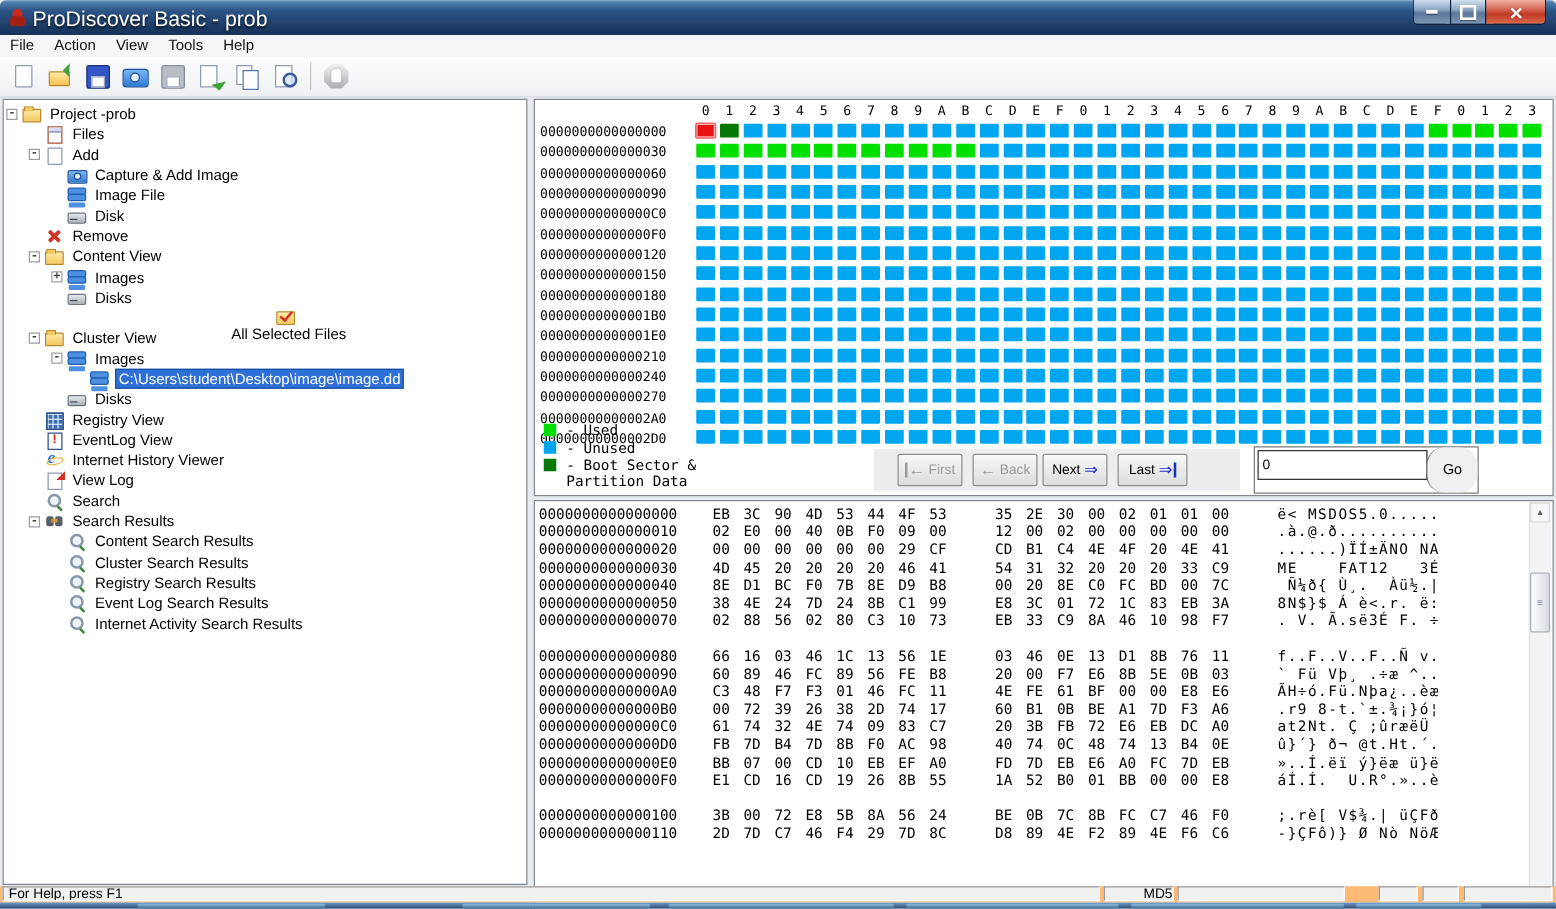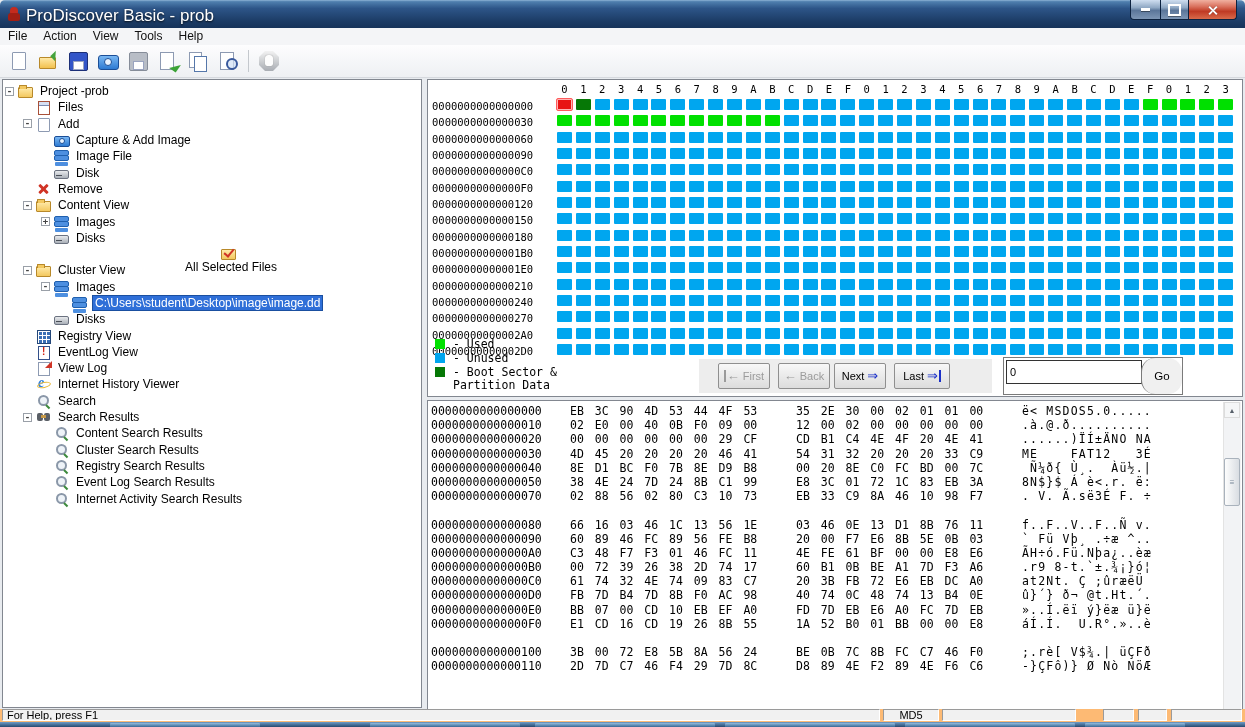--- a/index.html
+++ b/index.html
@@ -135,21 +135,21 @@
        display:flex;align-items:center;justify-content:center;font-size:7px;color:#57606a;box-sizing:border-box;}
   .sb-up{top:0;} .sb-down{bottom:0;}
   .sb-thumb{position:absolute;left:0;top:56px;width:16px;height:48px;background:linear-gradient(90deg,#fdfdfd,#d9dde2);
        border:1px solid #a9b2bc;border-radius:2px;display:flex;align-items:center;justify-content:center;font-size:8px;color:#7a8a9a;box-sizing:border-box;}
 
   
   #statusbar{position:absolute;left:0;top:709px;width:1245px;height:13px;background:#fdba74;font-size:11px;color:#000;}
   .seg{position:absolute;top:0;height:12px;background:#f1f1f1;border:1px solid;border-color:#9a9a9a #ffffff #ffffff #9a9a9a;box-sizing:border-box;
        display:flex;align-items:center;overflow:hidden;}
   #seg-help{left:2px;width:878px;padding-left:4px;}
-  #seg-md5{left:883px;width:56px;justify-content:center;}
+  #seg-md5{left:883px;width:56px;justify-content:flex-end;}
   #seg-3{left:942px;width:134px;} #seg-4{left:1103px;width:31px;} #seg-5{left:1138px;width:29px;} #seg-6{left:1171px;width:71px;}
   #taskbar{position:absolute;left:0;top:722px;width:1245px;height:5px;background:linear-gradient(#6f9cc8,#27496f);}
   .tk{position:absolute;top:1px;height:4px;background:linear-gradient(#9cc4e4,#3d6e9c);border-radius:1px 1px 0 0;opacity:.85;}
 </style>
 </head>
 <body>
 
 <div id="titlebar">
   <div id="app-icon"></div>
   <div id="title-text">ProDiscover Basic - prob</div>
@@ -286,27 +286,27 @@
         <span class="ti ti-registry"></span>
         <span class="tree-label">Registry View</span>
       </div>
       <div class="tree-row" style="padding-left: 20px;">
         <span class="exp-sp"></span>
         <span class="ti ti-eventlog"></span>
         <span class="tree-label">EventLog View</span>
       </div>
       <div class="tree-row" style="padding-left: 20px;">
         <span class="exp-sp"></span>
+        <span class="ti ti-ie"></span>
+        <span class="tree-label">Internet History Viewer</span>
+      </div>
+      <div class="tree-row" style="padding-left: 20px;">
+        <span class="exp-sp"></span>
         <span class="ti ti-viewlog"></span>
         <span class="tree-label">View Log</span>
-      </div>
-      <div class="tree-row" style="padding-left: 20px;">
-        <span class="exp-sp"></span>
-        <span class="ti ti-ie"></span>
-        <span class="tree-label">Internet History Viewer</span>
       </div>
       <div class="tree-row" style="padding-left: 20px;">
         <span class="exp-sp"></span>
         <span class="ti ti-search"></span>
         <span class="tree-label">Search</span>
       </div>
       <div class="tree-row" style="padding-left: 20px;">
         <span class="exp">-</span>
         <span class="ti ti-binoculars"></span>
         <span class="tree-label">Search Results</span>

